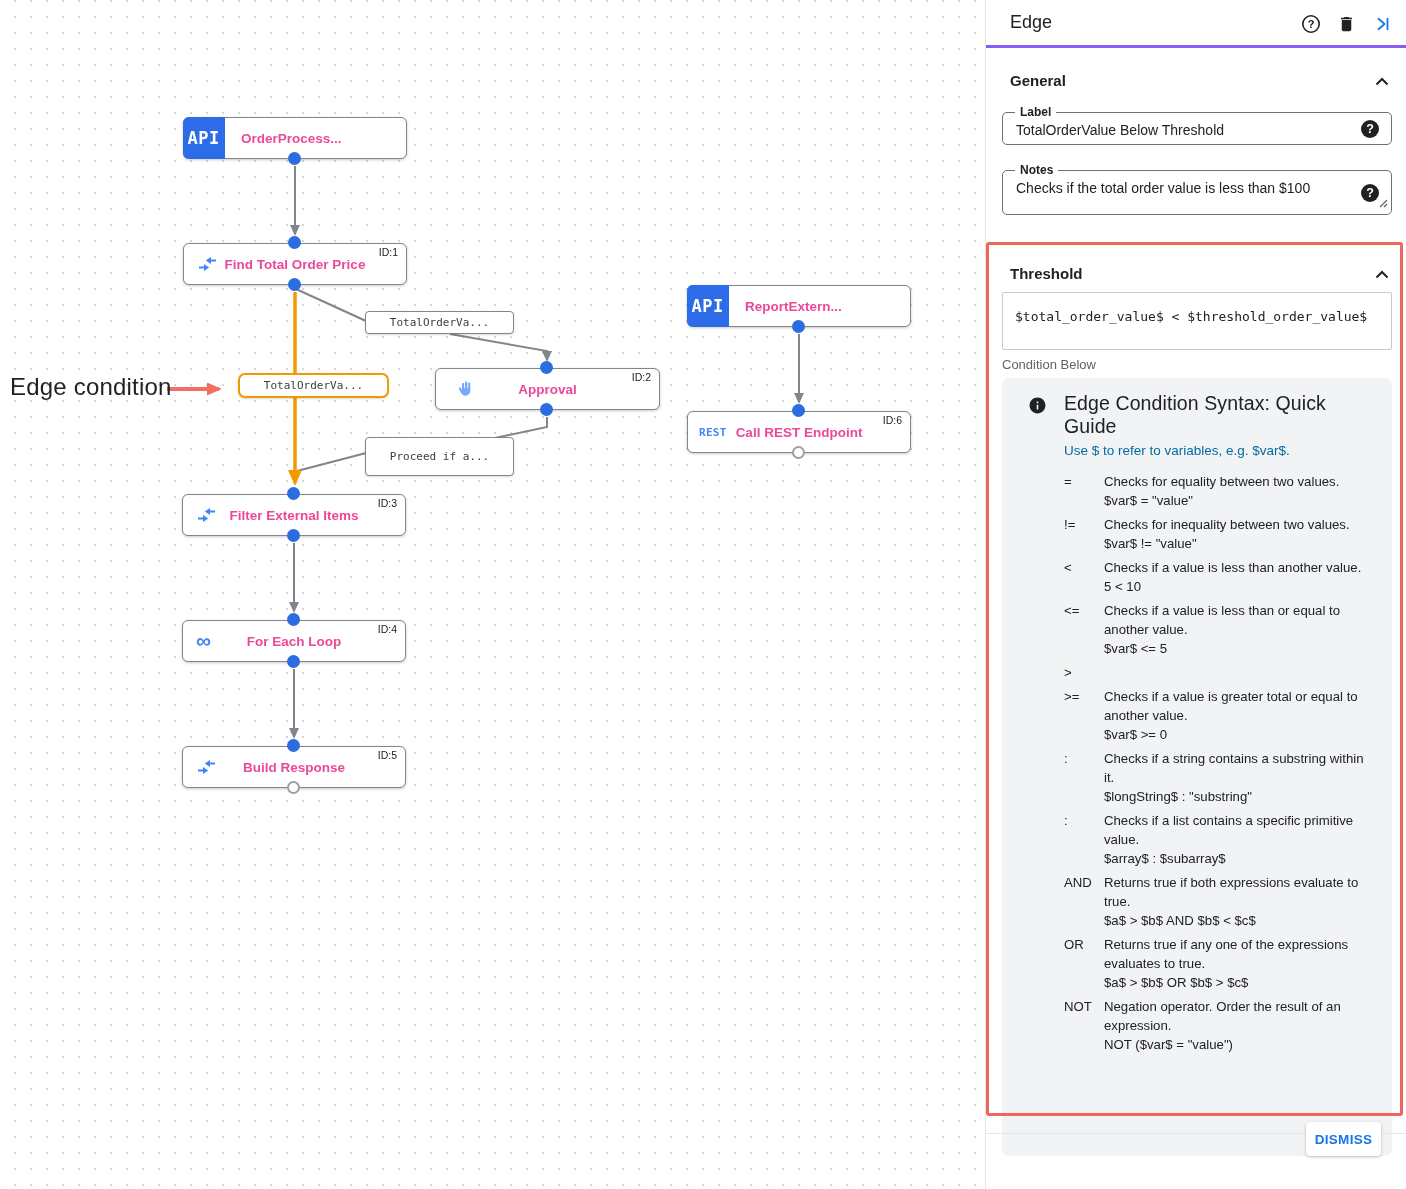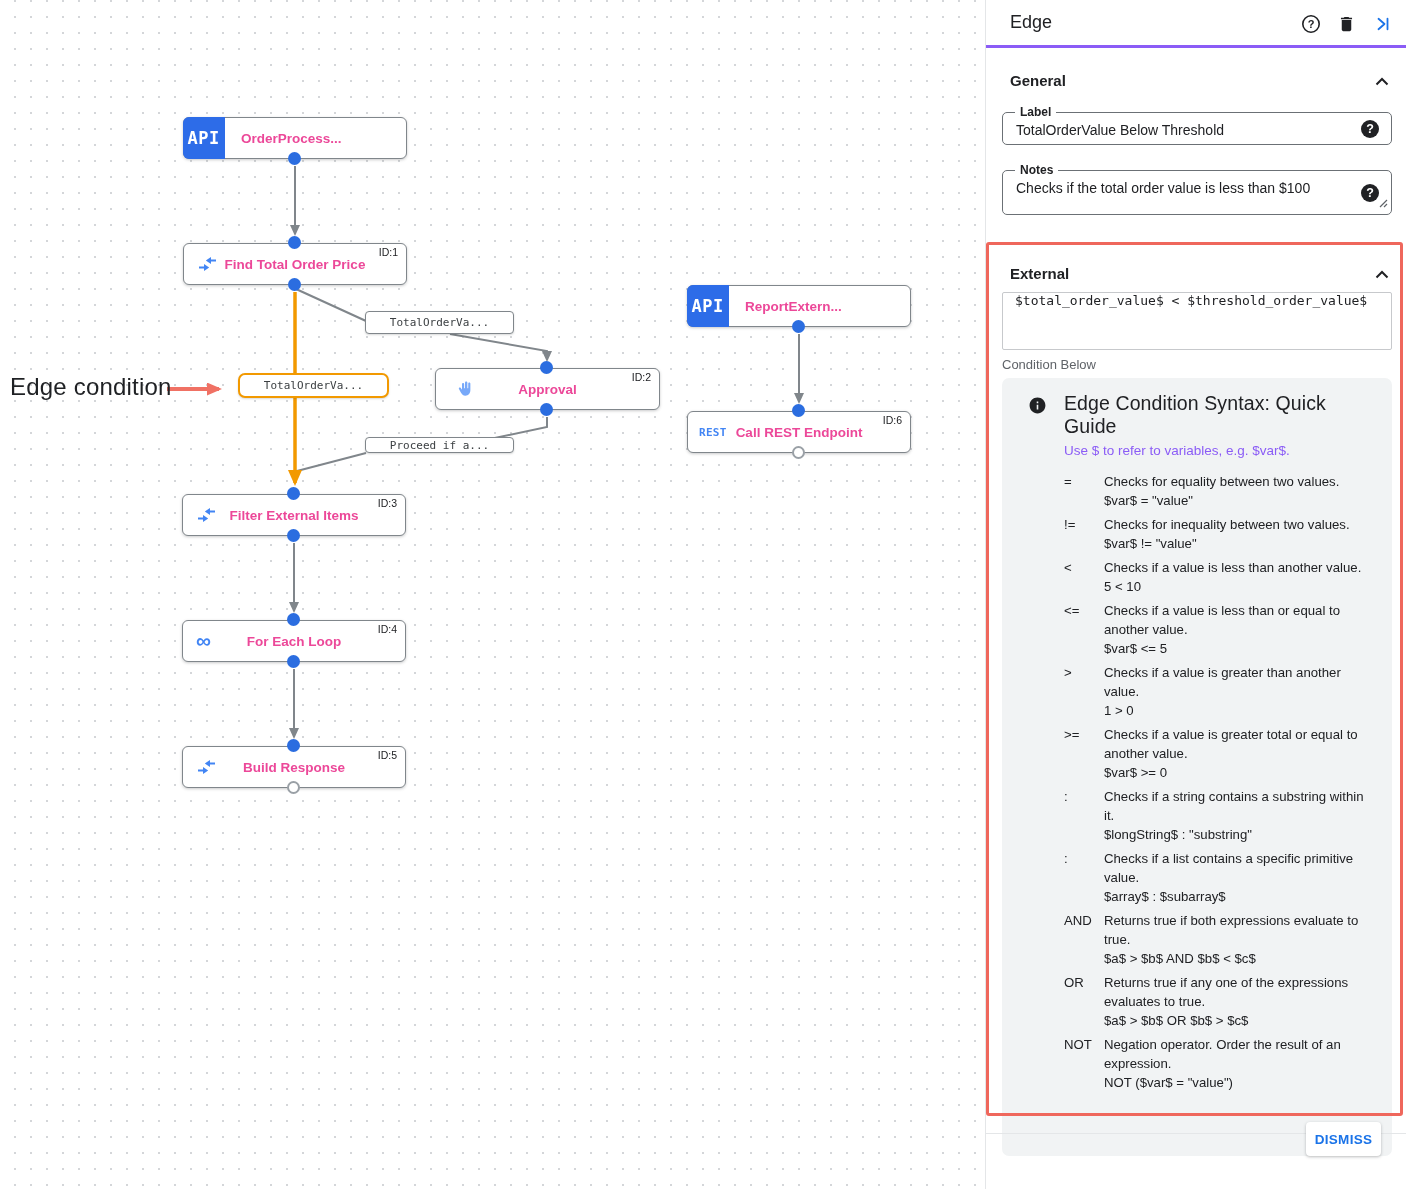--- a/index.html
+++ b/index.html
@@ -39,28 +39,28 @@
   .hicon { position:absolute; top:13px; width:22px; height:22px; display:flex; align-items:center; justify-content:center; cursor:pointer; }
   .section-head { position:absolute; left:24px; font-size:15px; font-weight:700; color:#202124; }
   .chev { position:absolute; width:16px; height:16px; }
   .mfield { position:absolute; left:16px; width:390px; border:1px solid #6b7075; border-radius:5px; background:#fff; }
   .mfield .flabel { position:absolute; top:-8px; left:12px; background:#fff; padding:0 5px; font-size:12px; font-weight:700; color:#202124; line-height:15px; }
   .mfield .fvalue { width:100%; border:none; outline:none; background:transparent; font-family:"Liberation Sans", sans-serif;
     font-size:14px; color:#202124; padding:9px 44px 8px 13px; }
   .helpbadge { position:absolute; right:12px; width:18px; height:18px; border-radius:50%; background:#202124; color:#fff;
     font-size:12.5px; font-weight:700; display:flex; align-items:center; justify-content:center; }
   .cond-box { position:absolute; left:16px; top:292px; width:390px; height:58px; border:1px solid #c7c9cc; border-radius:2px;
-    font-family:"DejaVu Sans Mono", monospace; font-size:13px; color:#202124; padding:0 12px; }
+    font-family:"DejaVu Sans Mono", monospace; font-size:13px; color:#202124; padding:16px 12px; }
   .cond-status { position:absolute; left:16px; top:357px; font-size:13px; color:#5f6368; }
   .guide { position:absolute; left:16px; top:378px; width:390px; height:778px; background:#f1f3f4; border-radius:7px;
     padding:14px 16px 10px 26px; overflow:hidden; }
   .guide-head { display:flex; align-items:flex-start; margin-bottom:5px; }
   .ginfo { width:19px; height:19px; margin-top:4px; flex:0 0 19px; }
   .gtitle { font-size:19.5px; color:#202124; margin-left:17px; letter-spacing:.1px; }
-  .gintro { margin-left:36px; font-size:13.5px; color:#8b5cf6; margin-bottom:14px; }
+  .gintro { margin-left:36px; font-size:13.5px; color:#0369a1; margin-bottom:14px; }
   .gitem { display:flex; margin-left:36px; margin-bottom:5px; }
   .gop { flex:0 0 40px; font-size:13.2px; color:#202124; line-height:19px; }
   .gbody { flex:1; font-size:13.2px; color:#202124; line-height:19px; max-width:276px; }
   .dismiss-wrap { position:absolute; left:986px; top:1133px; width:420px; border-top:1px solid #e4e6e8; }
   .dismiss-btn { position:absolute; left:1306px; top:1122px; width:75px; height:34px; background:#fff; border:none;
     border-radius:4px; box-shadow:0 1px 3px rgba(60,64,67,.35); color:#1a73e8; font-weight:700; font-size:13.5px;
     font-family:"Liberation Sans", sans-serif; letter-spacing:.3px; cursor:pointer; z-index:6; }
   .red-box { position:absolute; left:986px; top:242px; width:417px; height:874px; border:3.5px solid #ef675c;
     border-radius:3px; z-index:7; pointer-events:none; }
   .notes-resize { position:absolute; right:3px; bottom:2px; }
@@ -171,21 +171,21 @@
             <path d="M18 4 h-6" stroke="#4285f4" stroke-width="2.2"></path>
             <path d="M13 0.5 l-5.2 3.5 5.2 3.5 z" fill="#4285f4"></path>
           </svg>
       </span>
       <div class="idtag">ID:5</div>
       <div class="title">Build Response</div>
     </div>
 
     <div class="elabel" style="left:365px;top:311px;width:149px;height:23px;">TotalOrderVa...</div>
     <div class="elabel selected" style="left:238px;top:373px;width:151px;height:25px;">TotalOrderVa...</div>
-    <div class="elabel" style="left:365px;top:437px;width:149px;height:16px;">Proceed if a...</div>
+    <div class="elabel" style="left:365px;top:437px;width:149px;height:39px;">Proceed if a...</div>
 
     <div class="dot" style="left:288px;top:152px;"></div>
     <div class="dot" style="left:288px;top:236px;"></div>
     <div class="dot" style="left:288px;top:278px;"></div>
     <div class="dot" style="left:540px;top:361px;"></div>
     <div class="dot" style="left:540px;top:403px;"></div>
     <div class="dot" style="left:792px;top:320px;"></div>
     <div class="dot" style="left:792px;top:404px;"></div>
     <div class="dot hollow" style="left:792px;top:446px;"></div>
     <div class="dot" style="left:287px;top:487px;"></div>
@@ -237,21 +237,21 @@
       <span class="flabel">Notes</span>
       <input class="fvalue" value="Checks if the total order value is less than $100" style="">
       <span class="helpbadge" style="top:13px;">?</span>
       <span class="notes-resize">
         <svg width="9" height="9" viewBox="0 0 9 9">
             <path d="M8 1 L1 8 M8 5 L5 8" stroke="#5f6368" stroke-width="1.2"></path>
           </svg>
       </span>
     </div>
 
-    <div class="section-head" style="top:265px;">External</div>
+    <div class="section-head" style="top:265px;">Threshold</div>
     <div class="chev" style="left:388px;top:267px;">
       <svg width="16" height="16" viewBox="0 0 16 16">
           <path d="M2.5 10.5 L8 5 L13.5 10.5" fill="none" stroke="#202124" stroke-width="2"></path>
         </svg>
     </div>
 
     <div class="cond-box">$total_order_value$ &lt; $threshold_order_value$</div>
     <div class="cond-status">Condition Below</div>
 
     <div class="guide">
@@ -288,24 +288,20 @@
         </div>
       <div class="gitem">
           <div class="gop">&lt;=</div>
           <div class="gbody">
             <div>Checks if a value is less than or equal to another value.</div>
             <div>$var$ &lt;= 5</div>
           </div>
         </div>
       <div class="gitem">
           <div class="gop">&gt;</div>
-          <div class="gbody">
-            <div>Checks if a value is greater than another value.</div>
-            <div>1 &gt; 0</div>
-          </div>
         </div>
       <div class="gitem">
           <div class="gop">&gt;=</div>
           <div class="gbody">
             <div>Checks if a value is greater total or equal to another value.</div>
             <div>$var$ &gt;= 0</div>
           </div>
         </div>
       <div class="gitem">
           <div class="gop">:</div>

